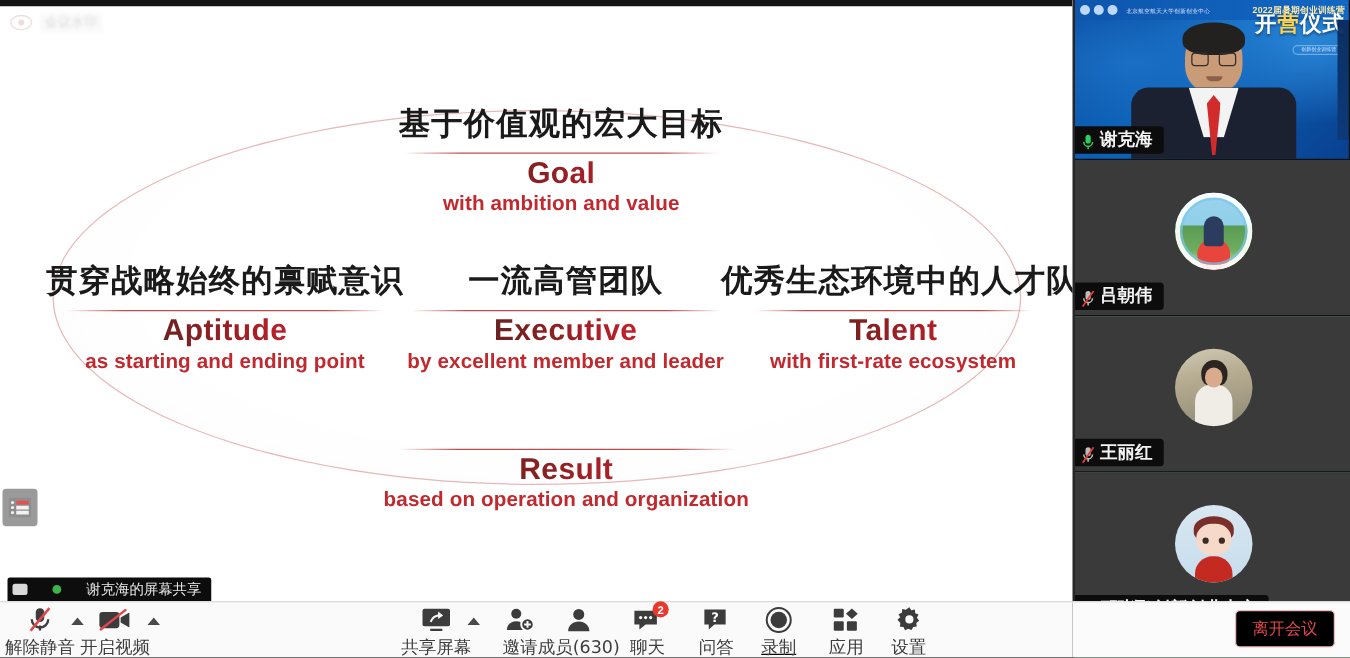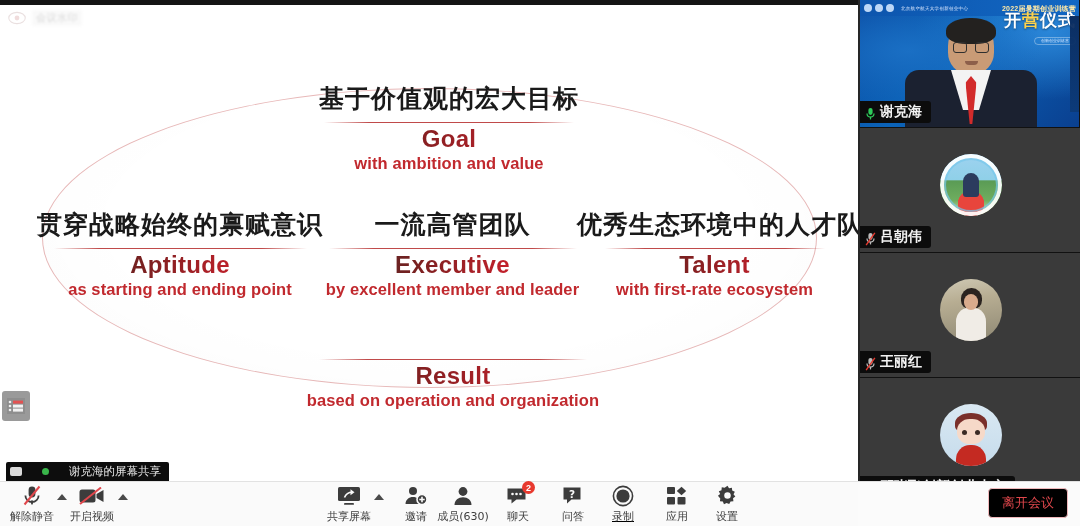--- a/index.html
+++ b/index.html
@@ -245,21 +245,21 @@
     background: #fafafa;
     border-top: 1px solid #e2e2e2;
   }
   .tb-item {
     position: absolute; top: 3px;
     display: flex; flex-direction: column; align-items: center;
     width: 56px;
   }
   .tb-ico { height: 21px; display:flex; align-items:center; justify-content:center; position:relative; }
   .tb-label {
-    font-size: 11px; color: #3d3d3d; margin-top: 3px; white-space: nowrap;
+    font-size: 14px; color: #3d3d3d; margin-top: 3px; white-space: nowrap;
     font-family: "DejaVu Sans", sans-serif;
   }
   .caret {
     position: absolute; top: 12px;
     width: 0; height: 0;
     border-left: 5px solid transparent;
     border-right: 5px solid transparent;
     border-bottom: 6px solid #4a4a4a;
   }
   .badge {

